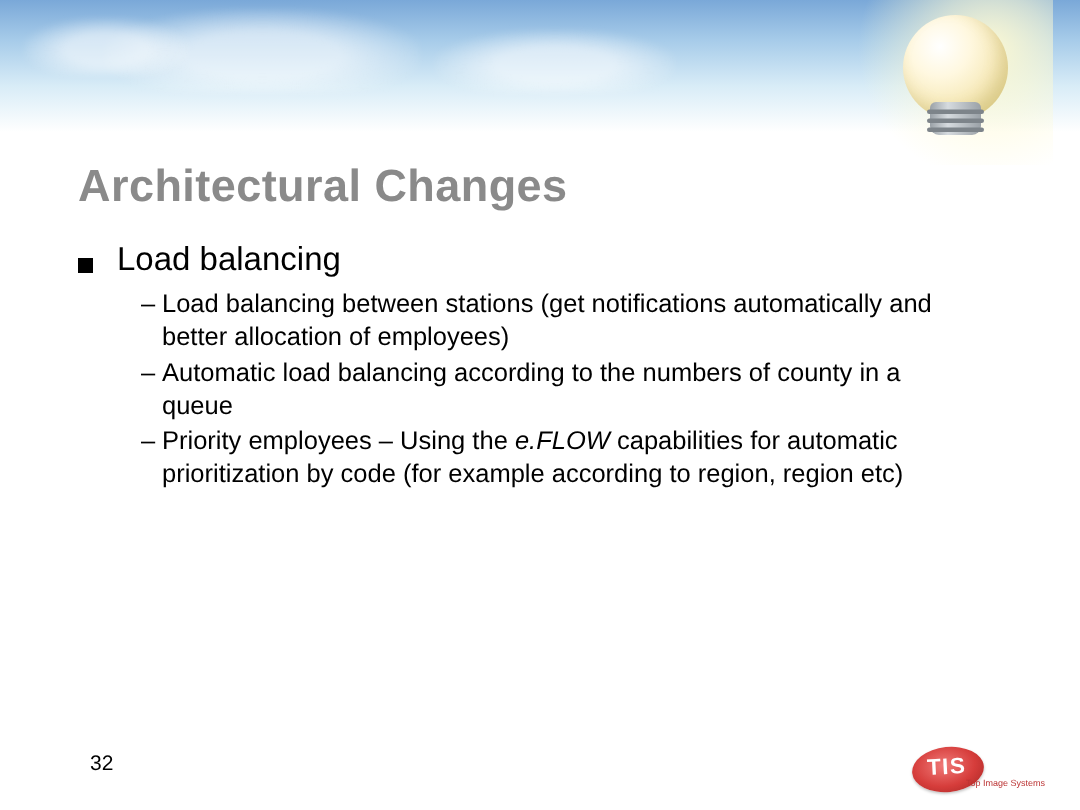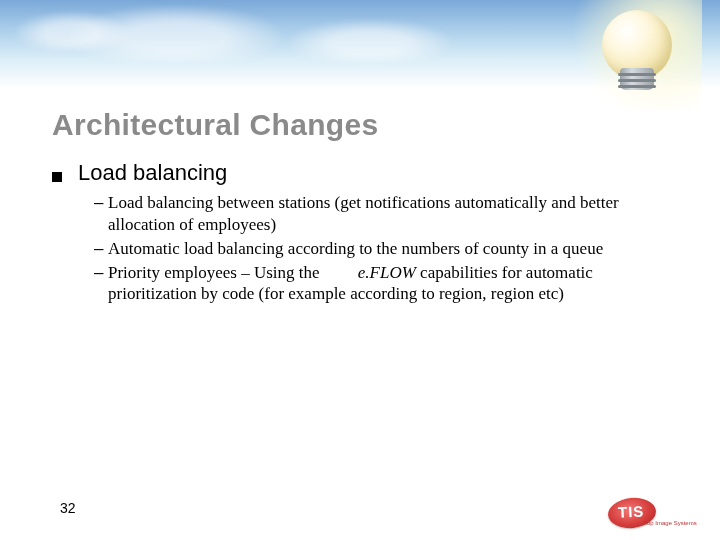--- a/index.html
+++ b/index.html
@@ -30,22 +30,22 @@
   .title { font-size: 30px; font-weight: bold; color: #8a8a8a; letter-spacing: .3px; }
   .cont { font-size: 22px; color: #8a8a8a; margin-left: auto; margin-right: 92px; }
 
   .body { position: absolute; top: 160px; left: 52px; right: 46px; color: #000; }
   .lvl1 { display: flex; margin-bottom: 6px; align-items: center; }
   .lvl1 .bullet { width: 10px; height: 10px; background: #000; margin-top: 7px; margin-right: 16px; flex: 0 0 auto; }
   .lvl1 .txt { font-size: 22px; line-height: 1.2; }
   .sub { margin-left: 42px; }
   .lvl2 { display: flex; margin-bottom: 2px; }
   .lvl2 .dash { width: 14px; flex: 0 0 auto; font-size: 17px; line-height: 1.25; padding-right: 6px; }
-  .lvl2 .txt { font-size: 17px; line-height: 1.28; max-width: 540px; font-family: Liberation Serif, serif; }
-  .eflow { font-style: italic; margin-left: 34px; }
+  .lvl2 .txt { font-size: 17px; line-height: 1.28; max-width: 540px; }
+  .eflow { font-style: italic; }
 
   .footer { position: absolute; bottom: 0; left: 0; width: 720px; height: 46px; }
   .pgnum { position: absolute; left: 60px; bottom: 24px; font-size: 14px; color: #000; }
   .tagline { position: absolute; right: 126px; bottom: 12px; font-size: 14px; font-style: italic; color: #a5a5a5; font-family: Georgia, 'Times New Roman', serif; letter-spacing: .4px; }
   .logo { position: absolute; right: 18px; bottom: 8px; width: 94px; height: 34px; }
   .logo .oval { position: absolute; left: 0; top: 0; width: 48px; height: 30px; border-radius: 50%;
                 background: radial-gradient(ellipse at 45% 40%, #f07a78 0%, #d63d3b 55%, #a42523 100%); transform: rotate(-6deg);
                 box-shadow: 0 1px 2px rgba(0,0,0,.25); }
   .logo .tis { position: absolute; left: 10px; top: 5px; font-size: 15px; font-weight: bold; color: #fff; letter-spacing: 1px; font-family: Arial, sans-serif; transform: rotate(-3deg); }
   .logo .small { position: absolute; left: 36px; top: 22px; font-size: 6px; color: #b33; white-space: nowrap; font-family: Arial, sans-serif; }

